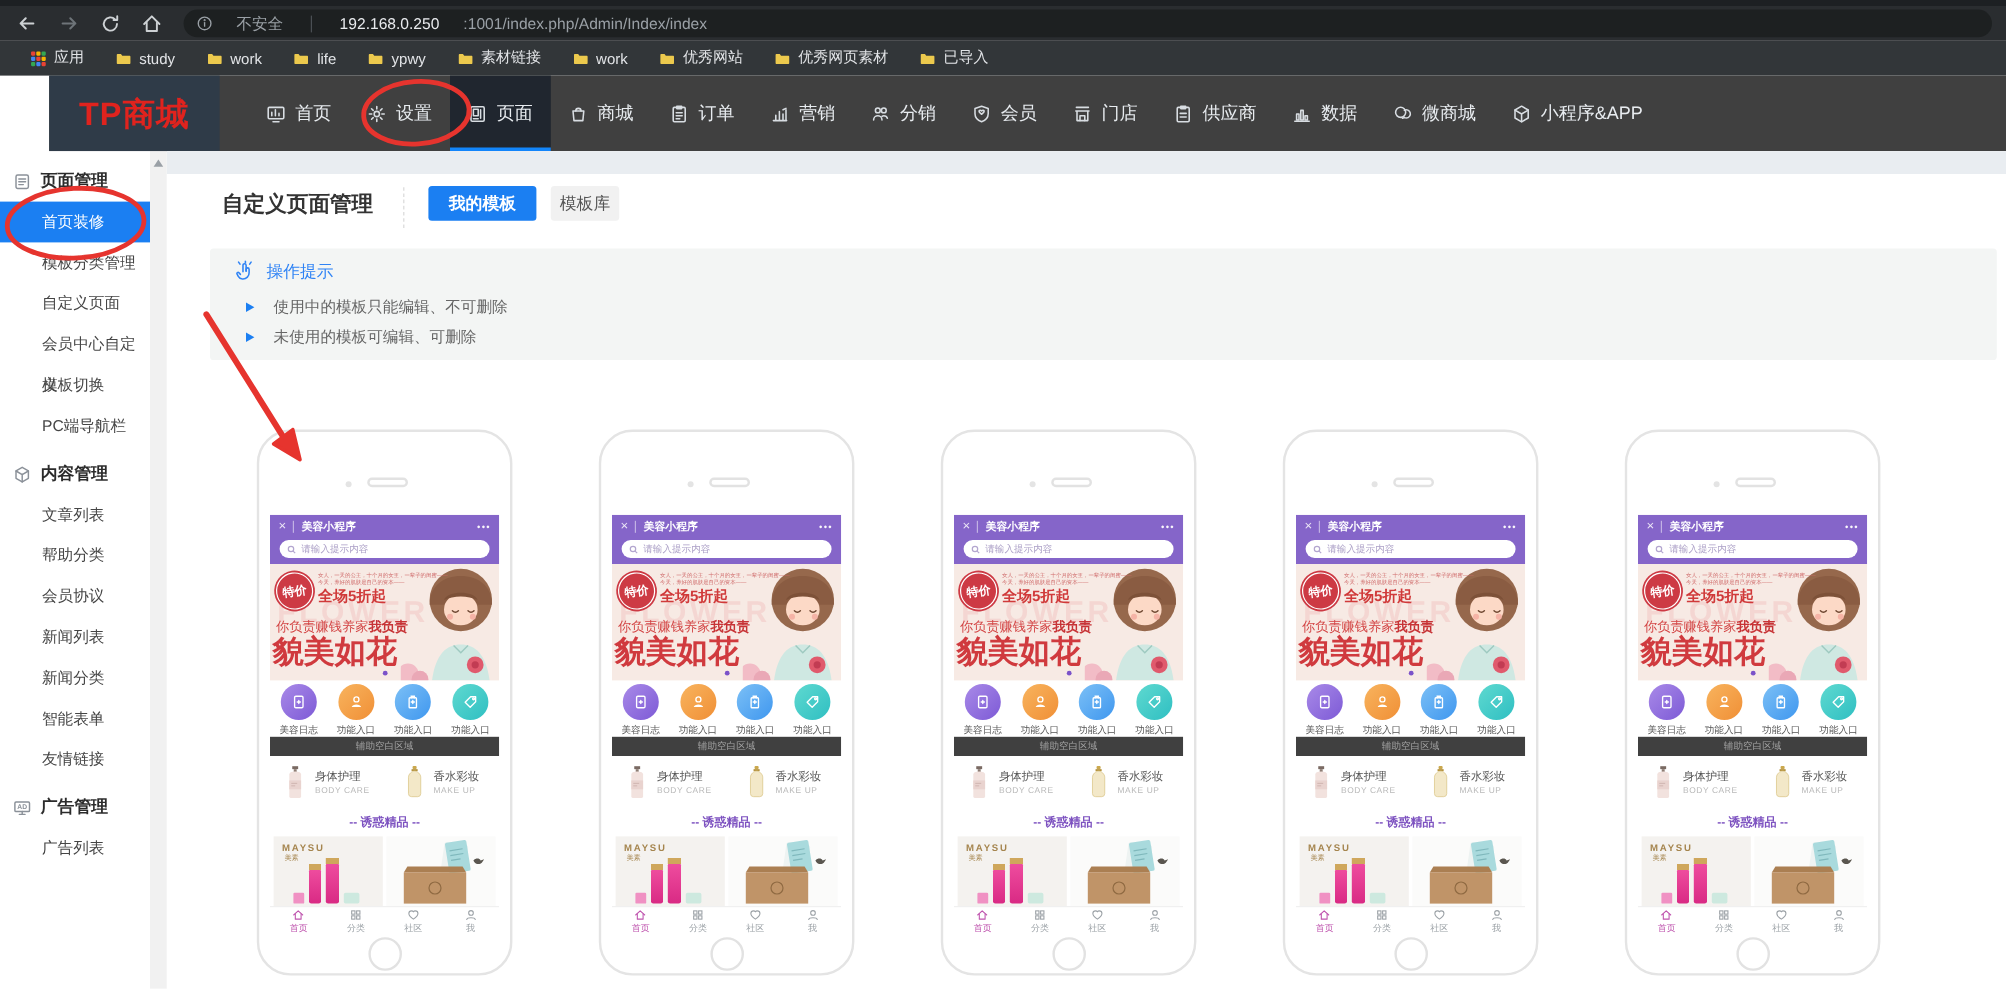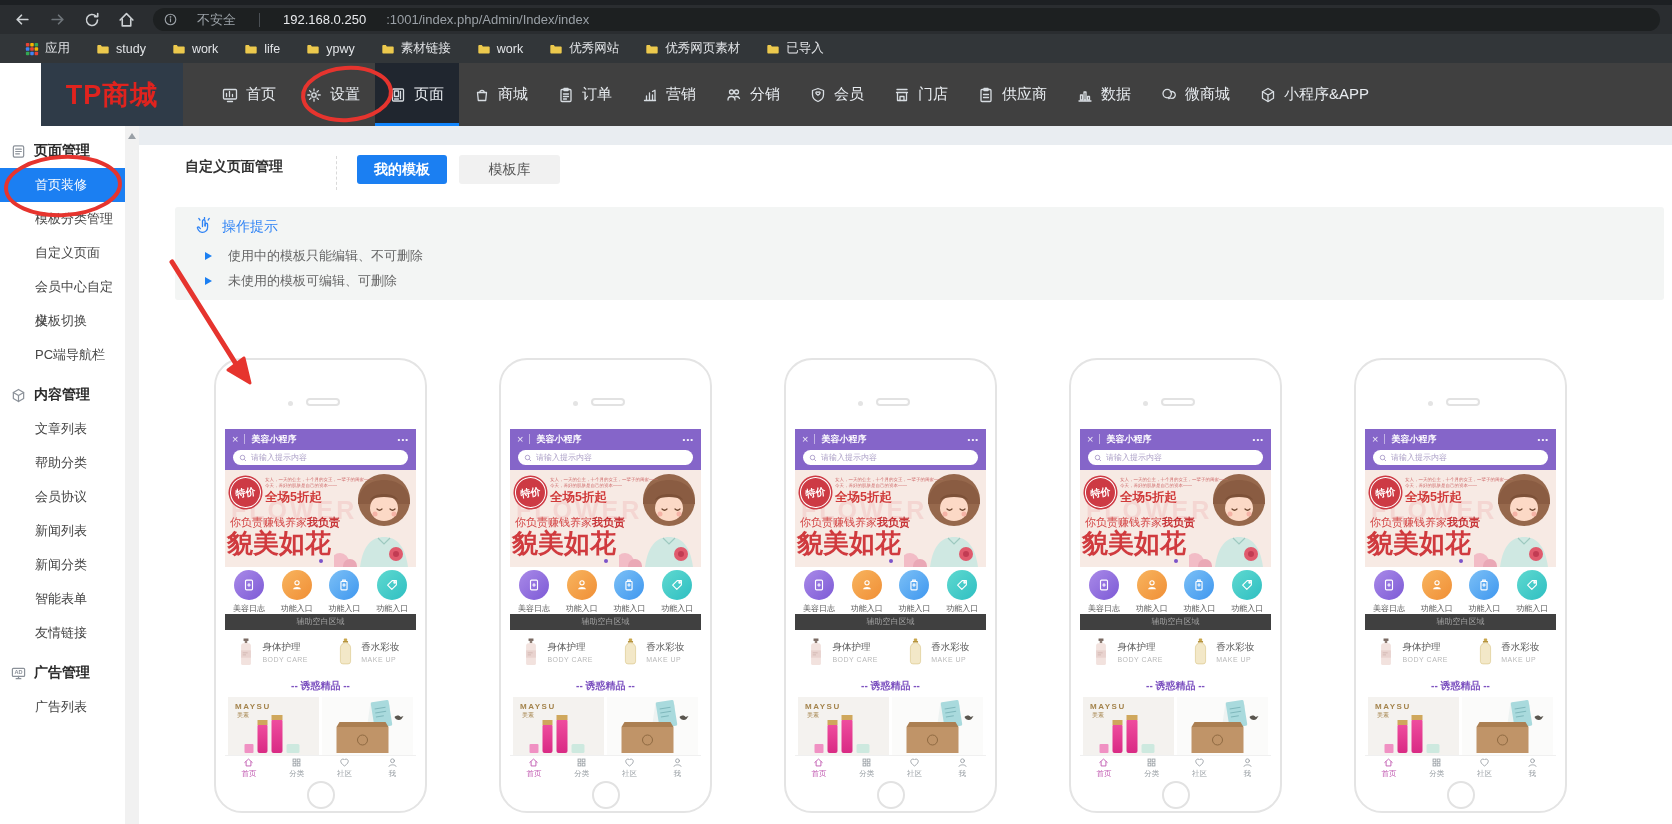--- a/index.html
+++ b/index.html
@@ -35,25 +35,25 @@
   .sec-header .ic { color:#8b9199; }
   .sec-header + .sec-header, .side-item + .sec-header { margin-top:6px; }
   .side-item { height:34px; line-height:34px; padding-left:35px; font-size:13px; color:#454545; cursor:pointer; }
   .side-item.active { background:#1b7ff2; color:#fff; }
   #side-scroll { position:absolute; left:125px; top:126px; width:14px; bottom:0; background:#f1f1f1; }
   #side-scroll .up { position:absolute; top:7px; left:3px; width:0; height:0; border-left:4px solid transparent; border-right:4px solid transparent; border-bottom:6px solid #9aa0a6; }
 
   
   #main { position:absolute; left:139px; top:126px; right:0; bottom:0; background:#fff; }
   #topstrip { position:absolute; left:0; top:0; right:0; height:19px; background:#e9edf1; }
-  #page-title { position:absolute; left:46px; top:32px; font-size:14px; font-weight:bold; color:#333; }
+  #page-title { position:absolute; left:46px; top:32px; font-size:18px; font-weight:bold; color:#333; }
   #vsep { position:absolute; left:197px; top:30px; height:34px; border-left:1px dashed #d9d9d9; }
   .tab-btn { position:absolute; top:29px; height:29px; border-radius:3px; font-size:14px; display:flex; align-items:center; justify-content:center; cursor:pointer; }
   #tab-mine { left:218px; width:90px; background:#1b7ff2; color:#fff; font-weight:bold; }
-  #tab-lib { left:320px; width:101px; background:#f1f1f1; color:#555; }
+  #tab-lib { left:320px; width:57px; background:#f1f1f1; color:#555; }
   #tips { position:absolute; left:36px; top:81px; right:8px; height:93px; background:#f3f5f4; border-radius:3px; }
   #tips-title-row { position:absolute; left:20px; top:10px; display:flex; align-items:center; gap:8px; color:#2f83f5; }
   #tips-title-row .t { font-size:14px; }
   .bullet { position:absolute; left:30px; display:flex; align-items:center; gap:16px; font-size:13px; color:#666; }
   .tri { width:0; height:0; border-left:7px solid #1b7ff2; border-top:4px solid transparent; border-bottom:4px solid transparent; }
 
   
   .phone { position:absolute; top:232px; width:213px; height:455px; background:#fff; border:2px solid #e4e4e4; border-radius:28px; }
   .spk-dot { position:absolute; top:41px; left:calc(50% - 33px); width:5px; height:5px; border-radius:50%; background:#e4e4e4; }
   .spk-bar { position:absolute; top:38px; left:calc(50% - 15px); width:34px; height:8px; border:2px solid #e2e2e2; border-radius:4px; }

